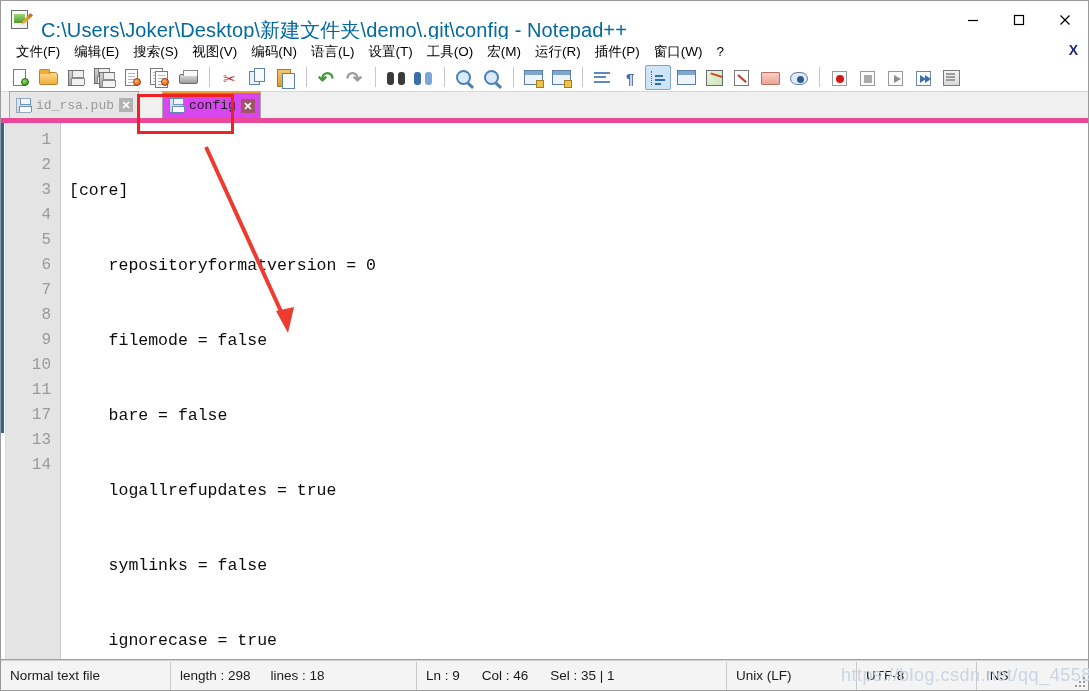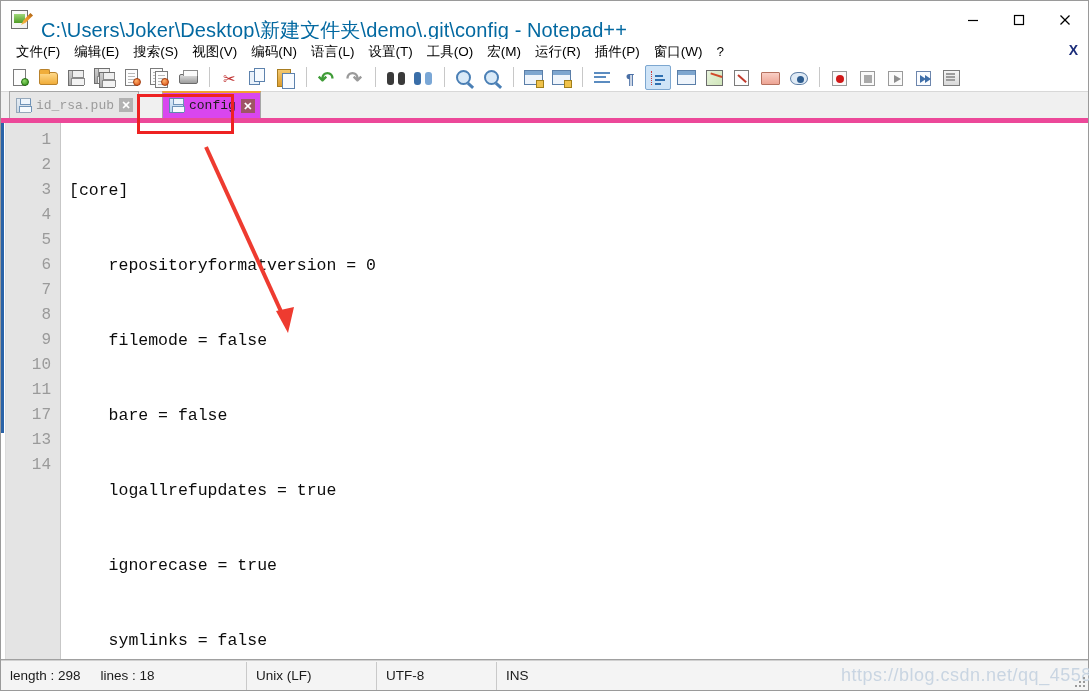--- a/index.html
+++ b/index.html
@@ -530,36 +530,42 @@
       <div>17</div>
       <div>13</div>
       <div>14</div>
     </div>
     <div class="codearea">
       <div class="codeline">[core]</div>
       <div class="codeline">    repositoryformatversion = 0</div>
       <div class="codeline">    filemode = false</div>
       <div class="codeline">    bare = false</div>
       <div class="codeline">    logallrefupdates = true</div>
+      <div class="codeline">    symlinks = false</div>
       <div class="codeline">    ignorecase = true</div>
-      <div class="codeline">    symlinks = false</div>
       
       
       
       
       
       
       
     </div>
   </div>
 
   <div class="statusbar">
+    <div class="sb-cell w1">Normal text file</div>
     <div class="sb-cell w2">
       <span>length : 298</span>
       <span>lines : 18</span>
+    </div>
+    <div class="sb-cell w3">
+      <span>Ln : 9</span>
+      <span>Col : 46</span>
+      <span>Sel : 35 | 1</span>
     </div>
     <div class="sb-cell w4">Unix (LF)</div>
     <div class="sb-cell w5">UTF-8</div>
     <div class="sb-cell w6">INS</div>
     <div class="watermark">https://blog.csdn.net/qq_45589494</div>
     <div class="sb-grip">
       <i style="right:0;bottom:0;"></i>
         <i style="right:4px;bottom:0;"></i>
         <i style="right:8px;bottom:0;"></i>
       <i style="right:0;bottom:4px;"></i>

